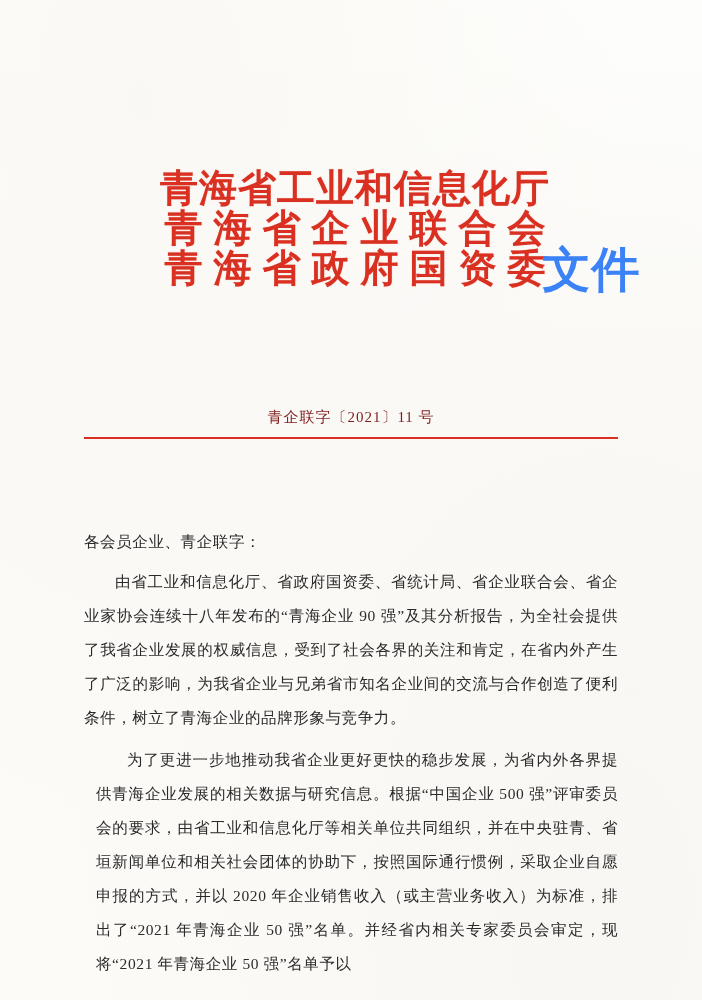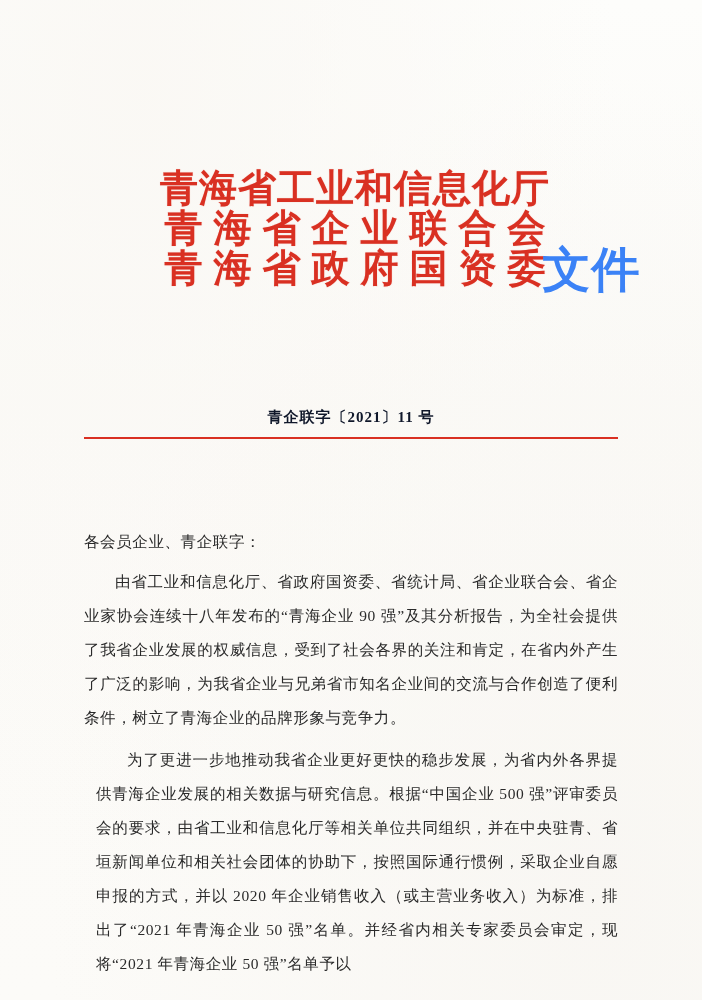--- a/index.html
+++ b/index.html
@@ -76,25 +76,24 @@
     letter-spacing: 1px;
   }
 
   
   .doc-number {
     position: absolute;
     left: 0;
     top: 408px;
     width: 702px;
     text-align: center;
-    color: #0f172a;
+    color: #7f1d1d;
     font-size: 15px;
     letter-spacing: 1px;
     font-family: "Liberation Serif", "DejaVu Serif", serif;
-    font-weight: bold;
   }
 
   
   .red-rule {
     position: absolute;
     left: 84px;
     top: 437px;
     width: 534px;
     height: 2px;
     background: #d93022;

